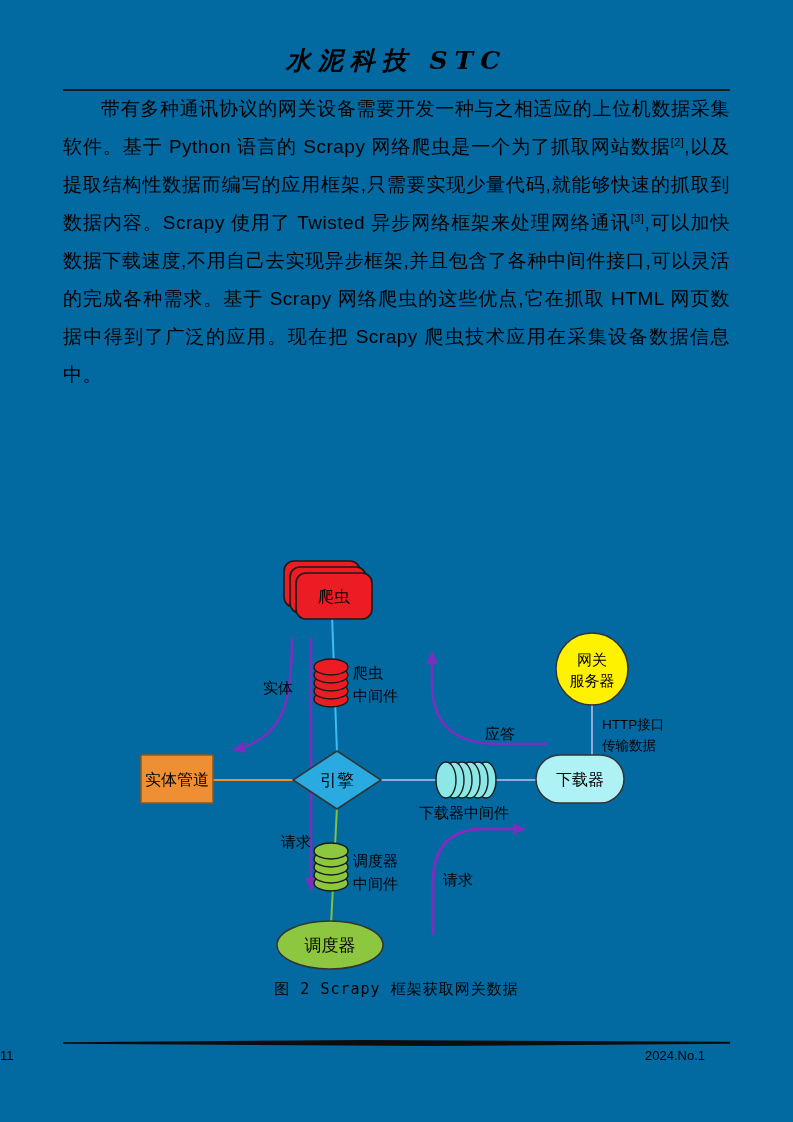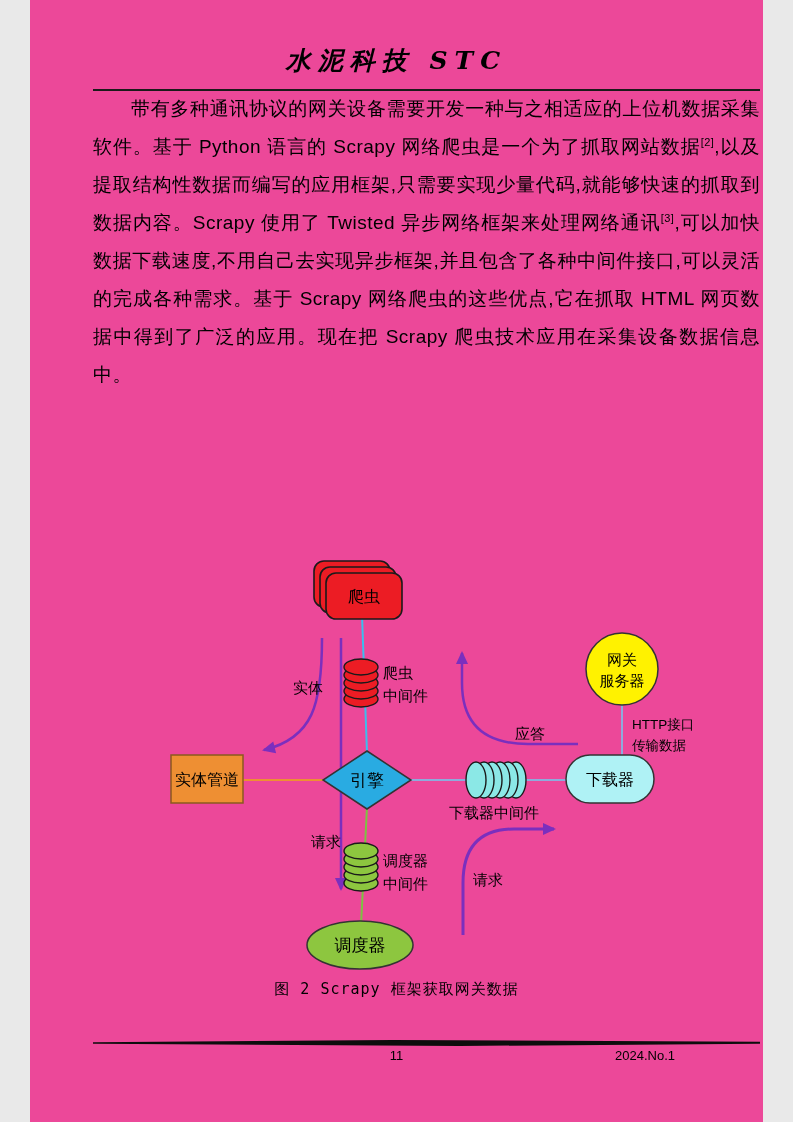--- a/index.html
+++ b/index.html
@@ -1,18 +1,18 @@
 <!DOCTYPE html>
 <html><head>
 <meta charset="utf-8">
 <style>
   html,body { margin:0; padding:0; background:#e9e9e9; }
   .page {
-    position:relative; width:733px; height:1122px; margin:0 auto;
-    background:#ec4899; color:#000;
+    position:relative; width:793px; height:1122px; margin:0 auto;
+    background:#0369a1; color:#000;
     font-family:"Liberation Sans", sans-serif;
     overflow:hidden;
   }
   
   .journal-header {
     position:absolute; top:44px; left:0; width:100%;
     text-align:center;
     font-family:"DejaVu Serif", serif;
     font-style:italic; font-weight:bold;
     font-size:25px; letter-spacing:7px;
@@ -46,21 +46,21 @@
     font-size:15px; letter-spacing:1px;
   }
   
   .footer-rule {
     position:absolute; top:1040px; left:63px; width:667px; height:6px;
     background:#0d0d0d;
     clip-path:polygon(0 38%, 45% 0, 100% 30%, 100% 62%, 55% 100%, 0 62%);
   }
   .footer-page {
     position:absolute; top:1048px; left:0; width:100%;
-    text-align:center; font-size:13px;
+    text-align:left; font-size:13px;
   }
   .footer-issue {
     position:absolute; top:1048px; right:88px; font-size:13px;
   }
 </style>
 </head>
 <body>
 
 <div class="page">
 

